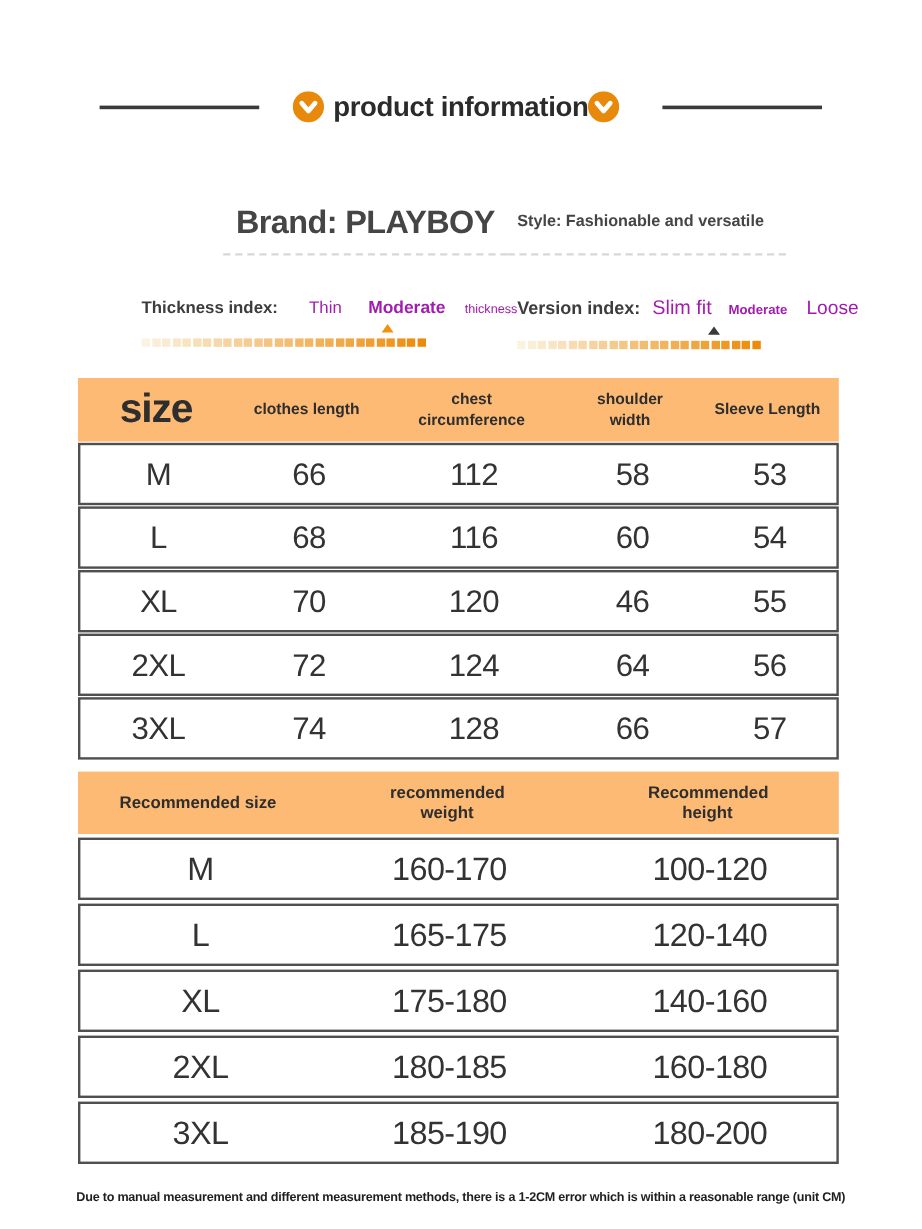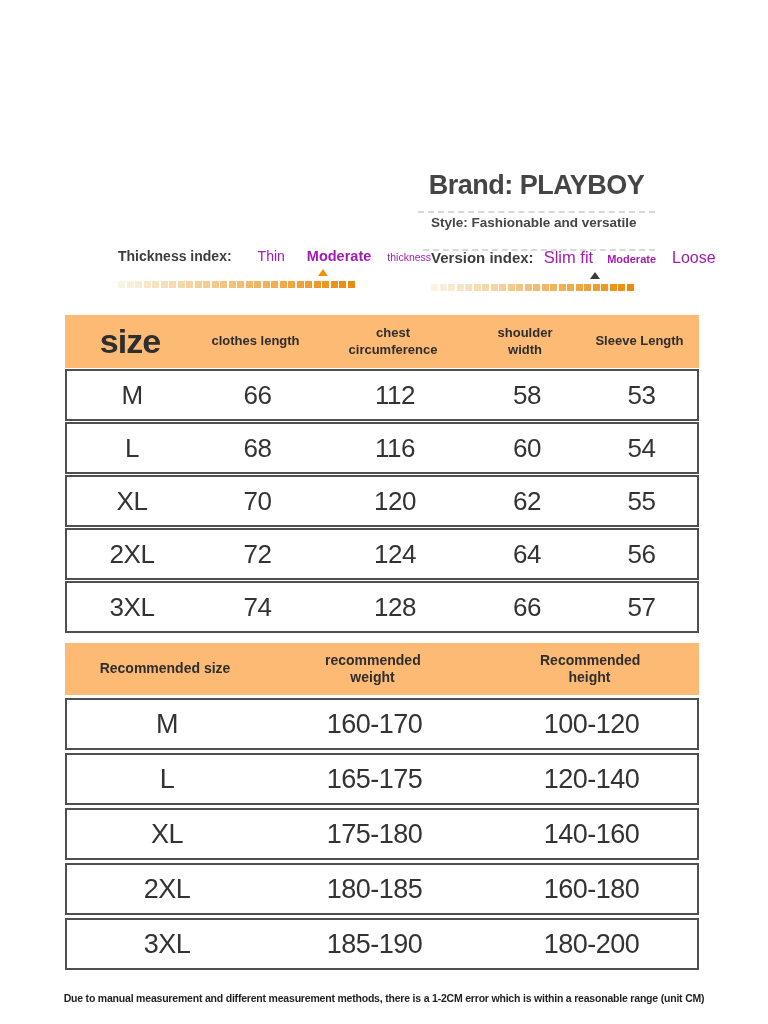--- a/index.html
+++ b/index.html
@@ -12,21 +12,21 @@
     display:flex; align-items:center; justify-content:center; }
   .title-line { width:133px; height:3px; background:#3a3a3a; }
   .title-line.left { margin-right:28px; }
   .title-line.right { margin-left:36px; }
   .badge { width:26px; height:26px; flex:0 0 auto; }
   .badge.first { margin-right:8px; }
   .page-title { font-size:23px; font-weight:bold; color:#2b2b2b; letter-spacing:-0.3px; }
 
   
   .info-row { position:absolute; top:170px; left:115px; width:540px;
-    display:flex; justify-content:flex-end; align-items:flex-end;flex-direction:column; }
+    display:flex; justify-content:flex-end; align-items:flex-end; }
   .brand-block { width:237px; border-bottom:2px dashed #d8d8d8; padding-bottom:10px; text-align:center; }
   .brand-text { font-size:27px; font-weight:600; color:#454545; letter-spacing:-0.5px; white-space:nowrap; }
   .style-block { width:232px; border-bottom:2px dashed #d8d8d8; padding-bottom:18px; text-align:left; padding-left:8px; }
   .style-text { font-size:13.5px; font-weight:bold; color:#454545; white-space:nowrap; }
 
   
   .index-row { position:absolute; top:248px; left:118px; width:540px;
     display:flex; justify-content:space-between; }
   .index-block { display:flex; flex-direction:column; }
   .index-labels { display:flex; align-items:baseline; white-space:nowrap; }
@@ -69,20 +69,37 @@
 
   
   .footnote { position:absolute; top:992px; left:0; width:768px; text-align:center;
     font-size:10.5px; font-weight:bold; color:#1f1f1f; letter-spacing:-0.2px; }
 </style>
 </head>
 <body>
 
 <div class="page">
 
+  <div class="title-row">
+    <div class="title-line left"></div>
+    <span class="badge first">
+      <svg viewBox="0 0 26 26" width="26" height="26">
+        <circle cx="13" cy="13" r="13" fill="#e8890c"></circle>
+        <polyline points="7.5,10 13,16.5 18.5,10" fill="none" stroke="#ffffff" stroke-width="4" stroke-linecap="round" stroke-linejoin="round"></polyline>
+      </svg>
+    </span>
+    <span class="page-title">product information</span>
+    <span class="badge">
+      <svg viewBox="0 0 26 26" width="26" height="26">
+        <circle cx="13" cy="13" r="13" fill="#e8890c"></circle>
+        <polyline points="7.5,10 13,16.5 18.5,10" fill="none" stroke="#ffffff" stroke-width="4" stroke-linecap="round" stroke-linejoin="round"></polyline>
+      </svg>
+    </span>
+    <div class="title-line right"></div>
+  </div>
 
   <div class="info-row">
     <div class="brand-block">
       <span class="brand-text">Brand: PLAYBOY</span>
     </div>
     <div class="style-block">
       <span class="style-text">Style: Fashionable and versatile</span>
     </div>
   </div>
 
@@ -185,21 +202,21 @@
         <div class="tcell dcell">L</div>
         <div class="tcell dcell">68</div>
         <div class="tcell dcell">116</div>
         <div class="tcell dcell">60</div>
         <div class="tcell dcell">54</div>
       </div>
       <div class="trow tbody-row">
         <div class="tcell dcell">XL</div>
         <div class="tcell dcell">70</div>
         <div class="tcell dcell">120</div>
-        <div class="tcell dcell">62</div>
+        <div class="tcell dcell">46</div>
         <div class="tcell dcell">55</div>
       </div>
       <div class="trow tbody-row">
         <div class="tcell dcell">2XL</div>
         <div class="tcell dcell">72</div>
         <div class="tcell dcell">124</div>
         <div class="tcell dcell">64</div>
         <div class="tcell dcell">56</div>
       </div>
       <div class="trow tbody-row">

